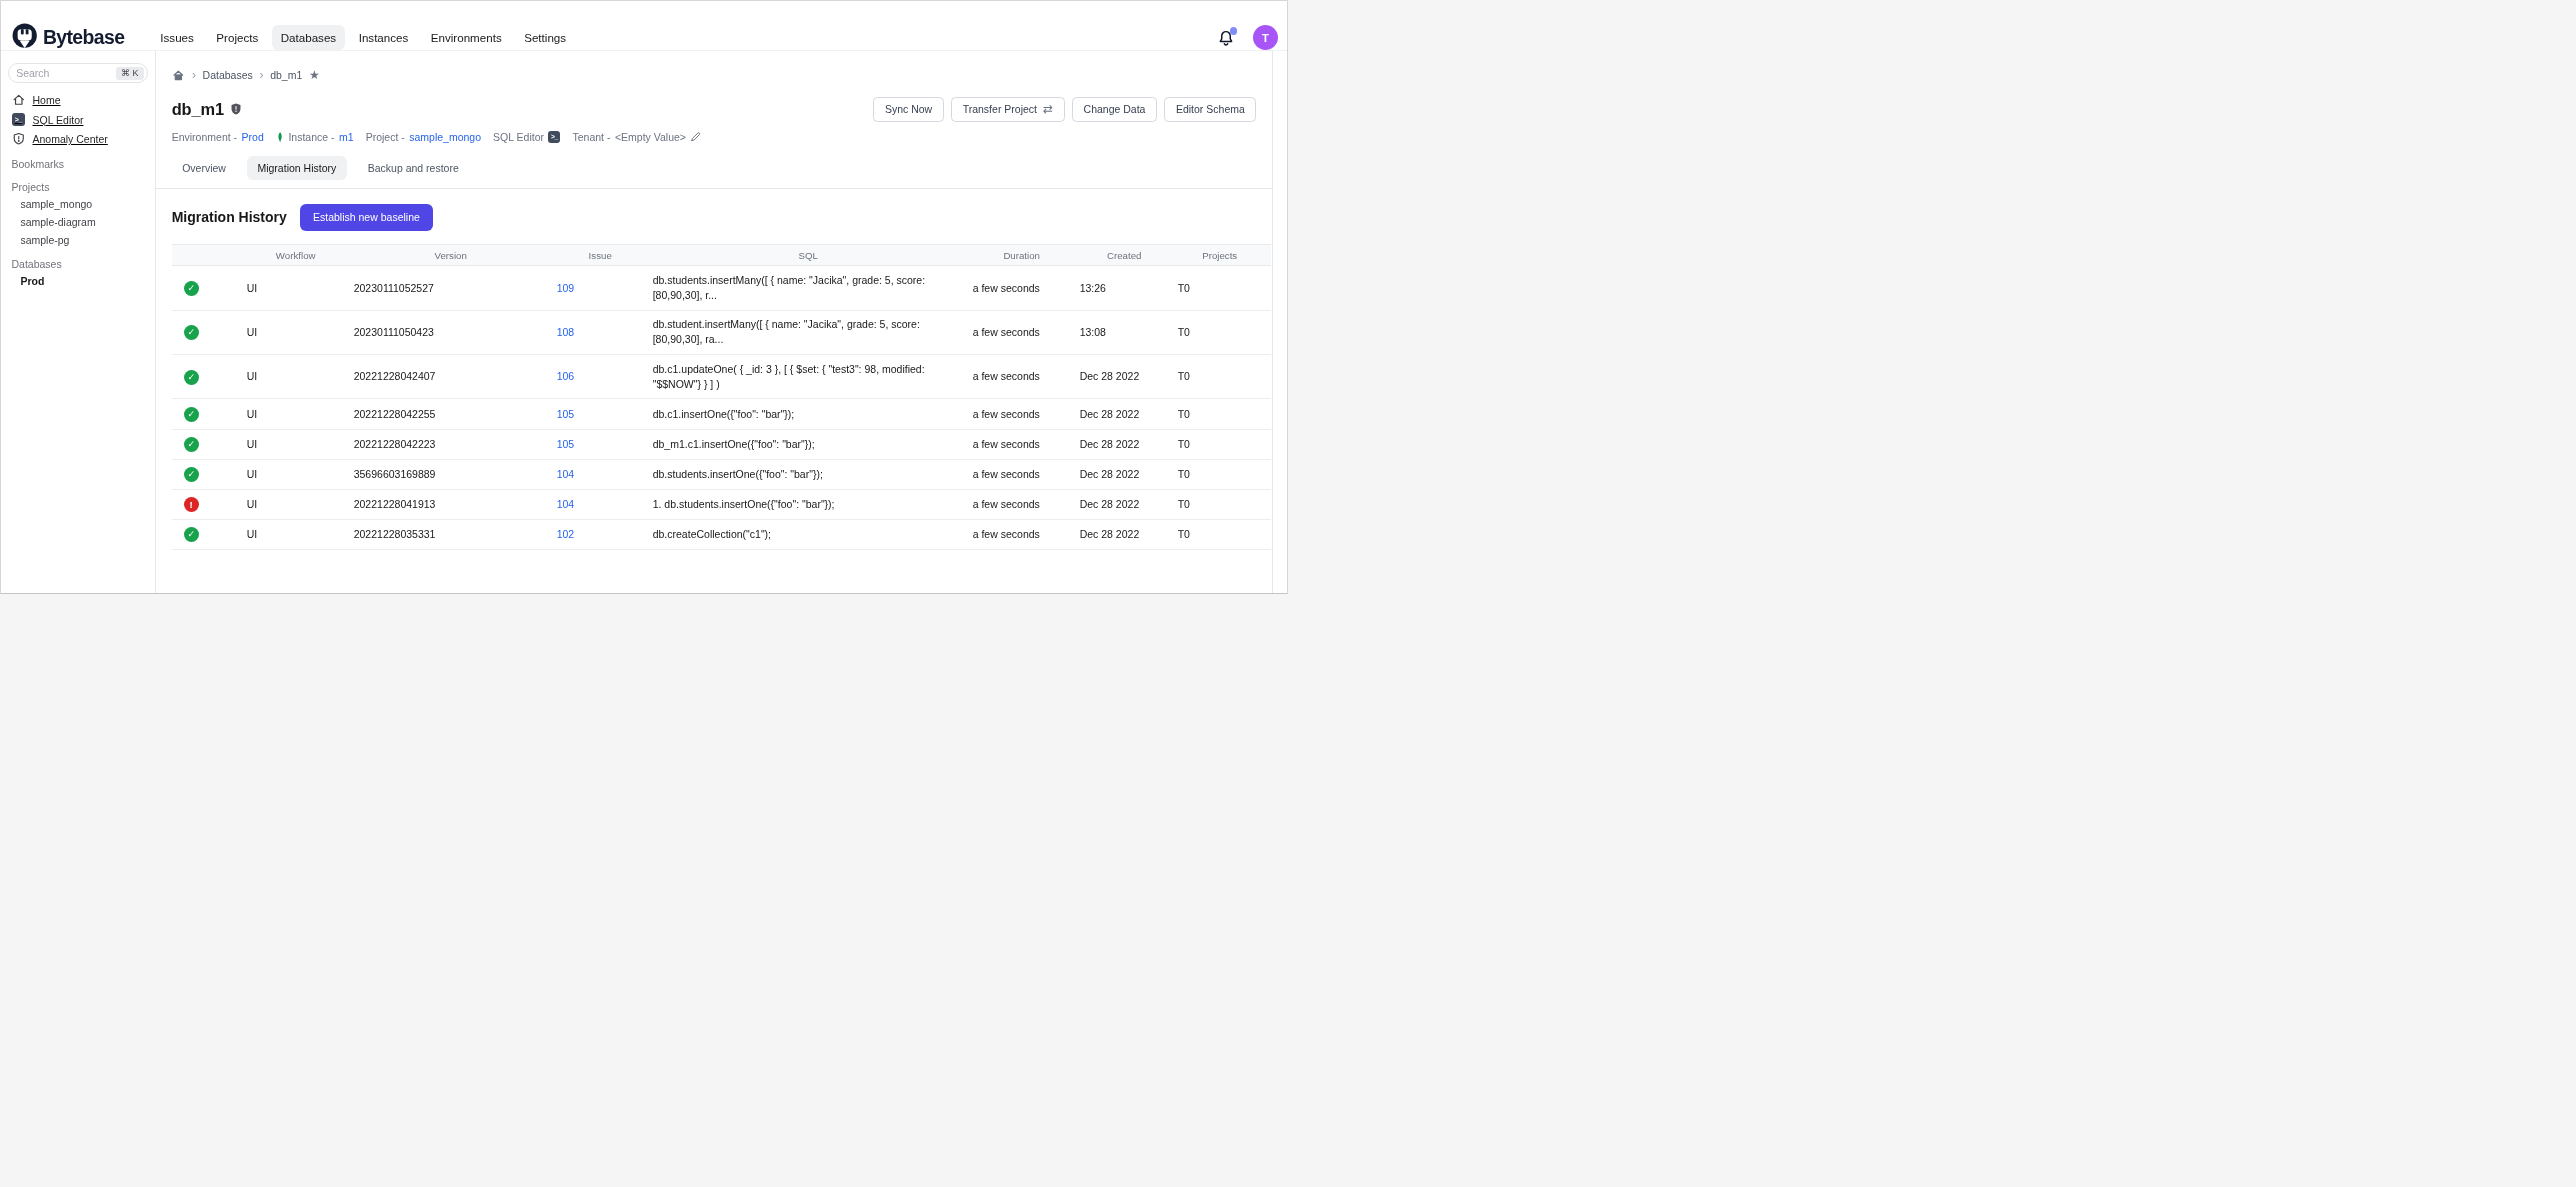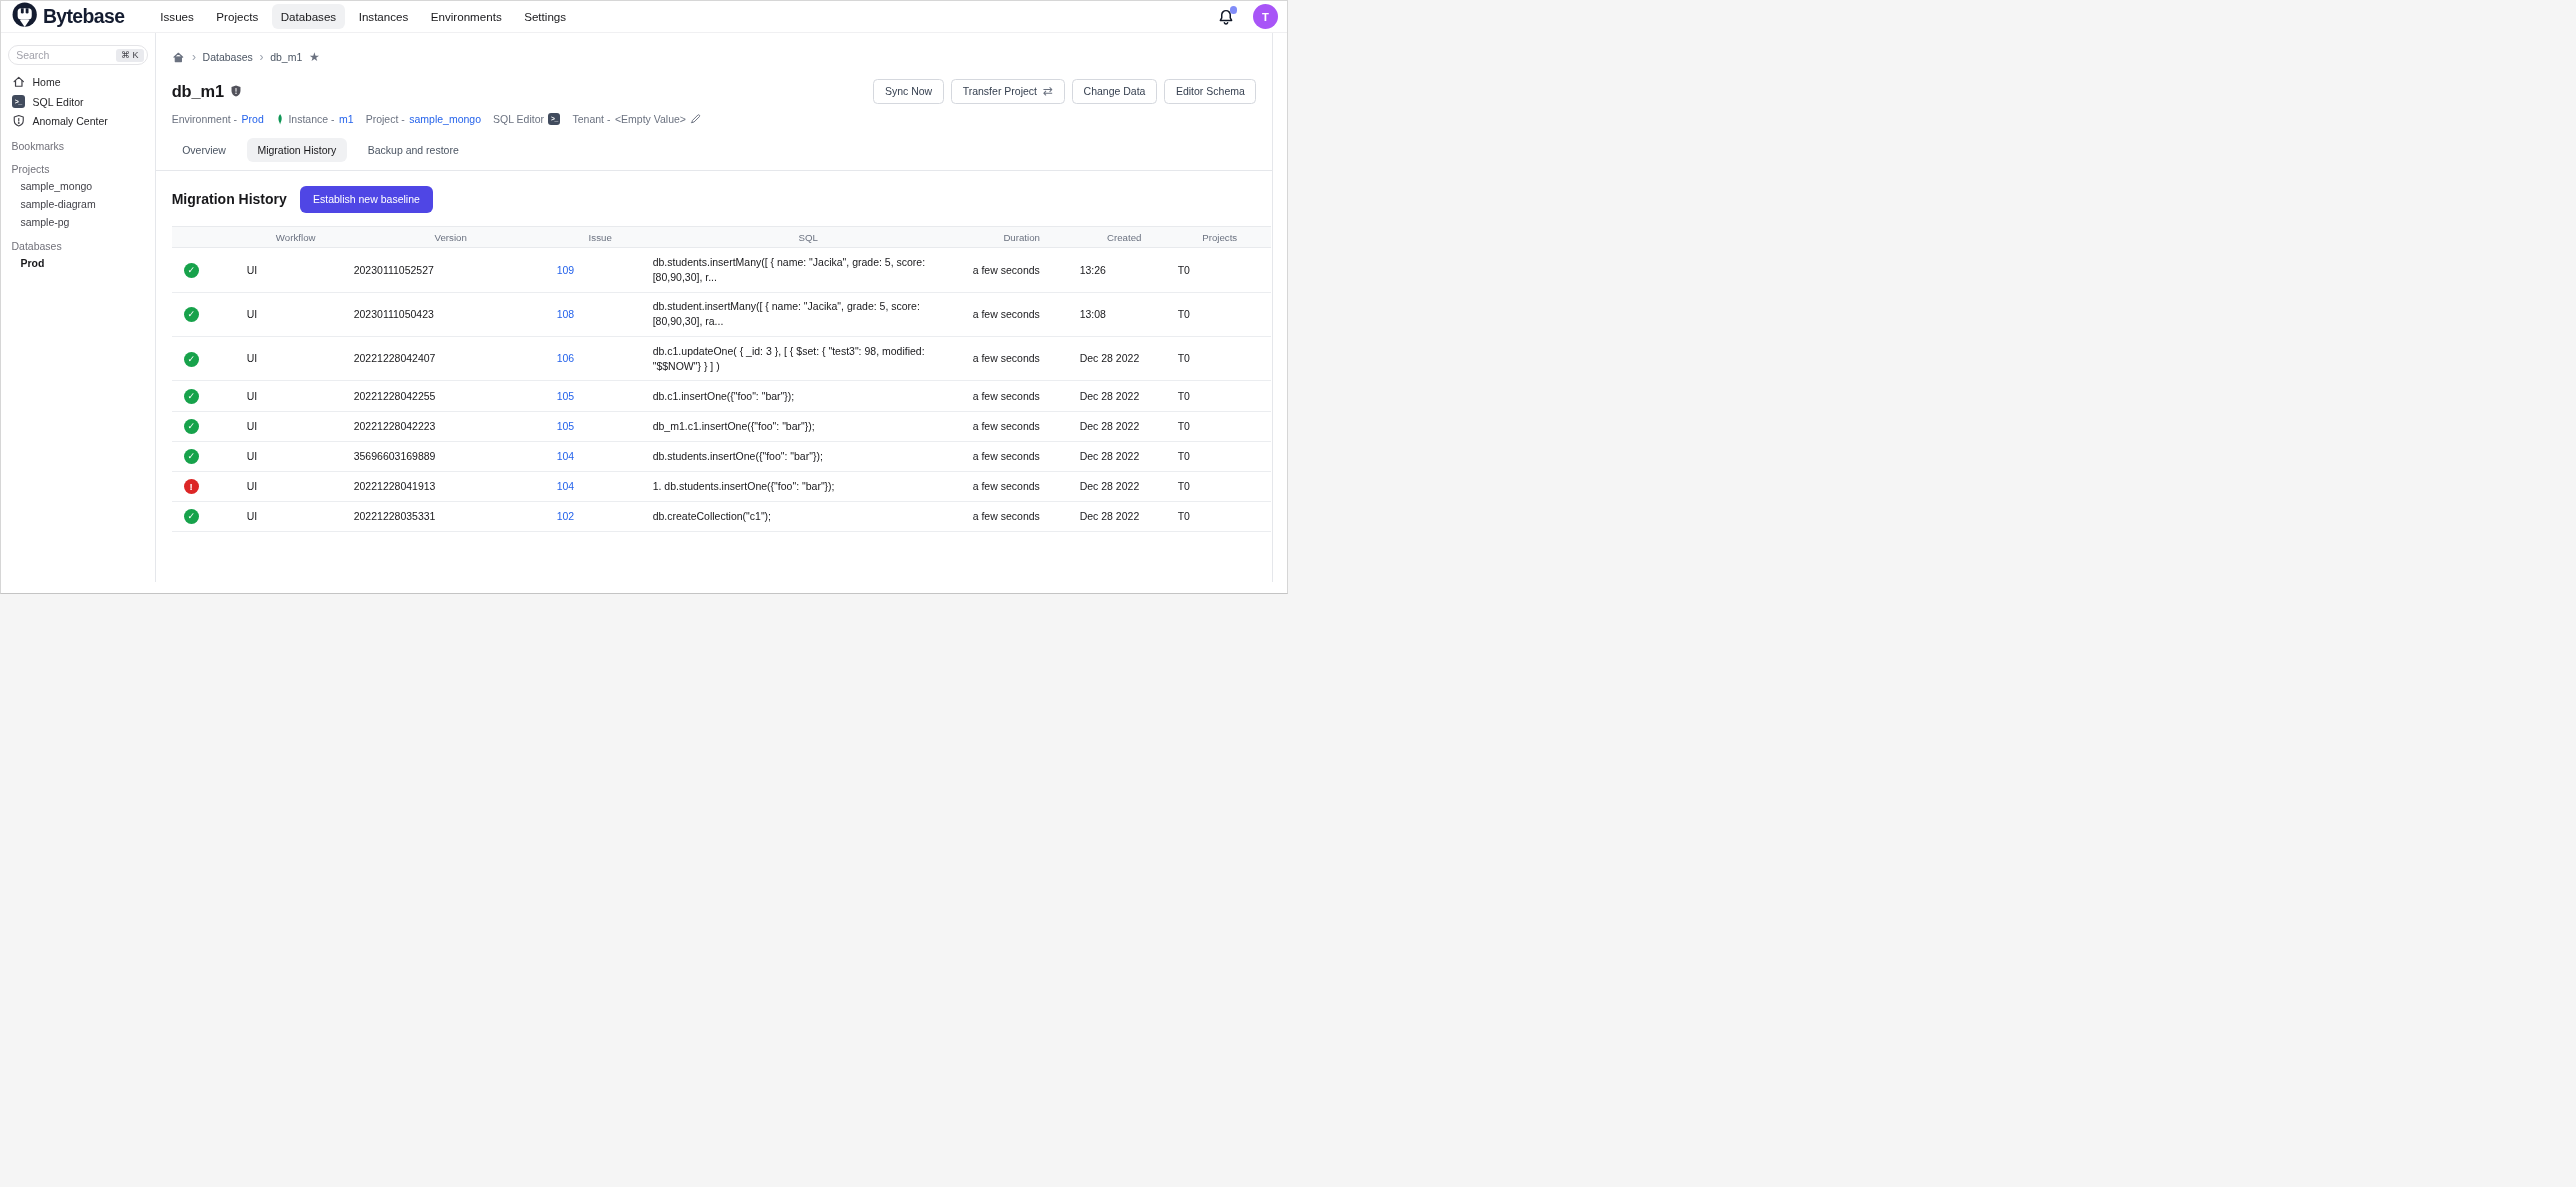--- a/index.html
+++ b/index.html
@@ -5,22 +5,22 @@
   * { box-sizing: border-box; margin: 0; padding: 0; }
   html,body { background:#f5f5f5; }
   body { font-family: "Liberation Sans", "DejaVu Sans", sans-serif; }
   .window {
     width:1288px; height:594px; background:#fff; position:relative;
     border:0.7px solid #d6d6d6; border-bottom:1.5px solid #c4c4c4; overflow:hidden;
   }
 
   
   .topnav {
-    height:32px; display:flex; align-items:center; padding:0 9px 0 10.5px;
-    border-bottom:0.7px solid #f0f0f2; background:#fff;
+    height:26px; display:flex; align-items:center; padding:0 9px 0 10.5px;
+    border-bottom:0.7px solid #f0f0f2; background:#fff;margin-top:24px;
   }
   .brand { display:flex; align-items:center; gap:6px; cursor:pointer; }
   .brand-name { font-size:19.4px; font-weight:800; color:#141c30; letter-spacing:-0.6px; }
   .mainmenu { display:flex; align-items:center; gap:4.5px; margin-left:27px; }
   .menu-item { font-size:11.6px; color:#18181b; padding:6px 9px; border-radius:6px; cursor:pointer; white-space:nowrap; }
   .menu-item.active { background:#f0f1f3; }
   .nav-right { margin-left:auto; display:flex; align-items:center; gap:18px; }
   .bell-wrap { position:relative; cursor:pointer; width:18px; height:18px; }
   .bell-dot { position:absolute; top:-1.5px; right:-2.2px; width:7.5px; height:7.5px; border-radius:50%; }
   .avatar {
@@ -37,21 +37,21 @@
   
   .search-box {
     margin:0 6.7px 7.5px 6.7px; height:20px; border:0.7px solid #e4e4e7; border-radius:10px;
     display:flex; align-items:center; padding:0 3.7px 0 7.5px; cursor:text; background:#fff;
   }
   .search-ph { flex:1; font-size:10.5px; color:#a1a1aa; }
   .kbd {
     background:#e9eaee; border-radius:3px; font-size:9px; color:#3f3f46;
     padding:1.5px 5.2px; white-space:nowrap;
   }
-  .side-item { display:flex; align-items:center; gap:7.5px; padding:3px 10.5px; height:19.4px; cursor:pointer; }
+  .side-item { display:flex; align-items:center; gap:7.5px; padding:3px 10.5px; height:19.4px; cursor:pointer;text-decoration:underline; }
   .side-item span.lbl { font-size:10.5px; color:#27272a; }
   .side-label { font-size:10.5px; color:#71717a; padding:9px 10.5px 2.2px 10.5px; }
   .side-sub { font-size:10.5px; color:#3f3f46; padding:3px 10.5px 3px 19.4px; cursor:pointer; }
   .side-sub.bold { font-weight:700; color:#18181b; }
   .icon18 { width:13.5px; height:13.5px; flex:none; display:inline-flex; align-items:center; justify-content:center; }
   .term-badge {
     width:13.5px; height:13.5px; background:#414b5d; border-radius:3px; color:#fff;
     font-size:7px; font-weight:700; display:inline-flex; align-items:center; justify-content:center;
     letter-spacing:-0.4px; flex:none;
   }

